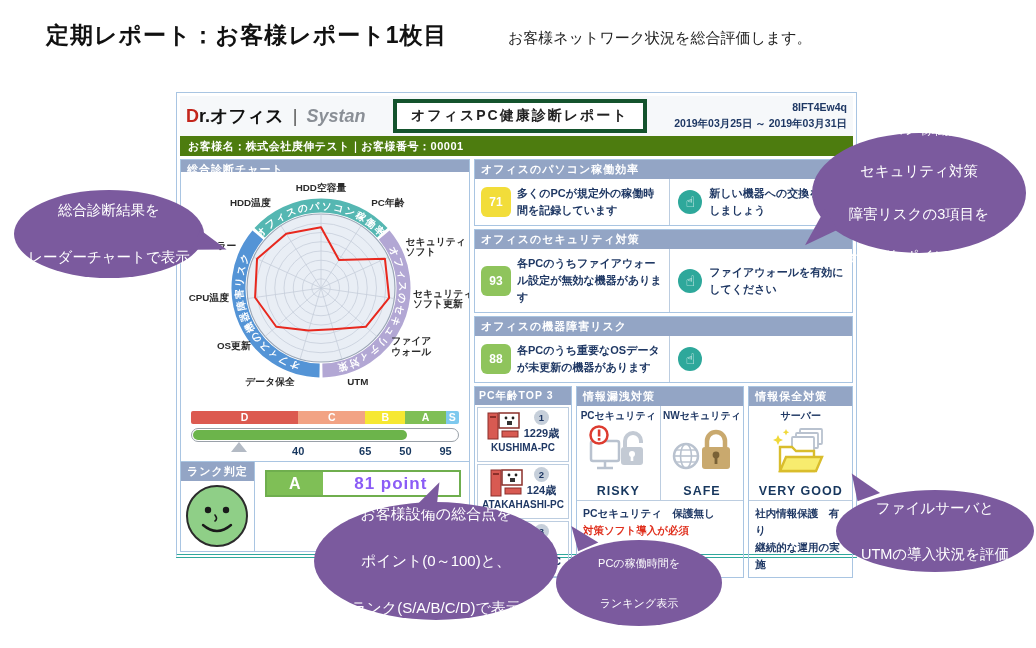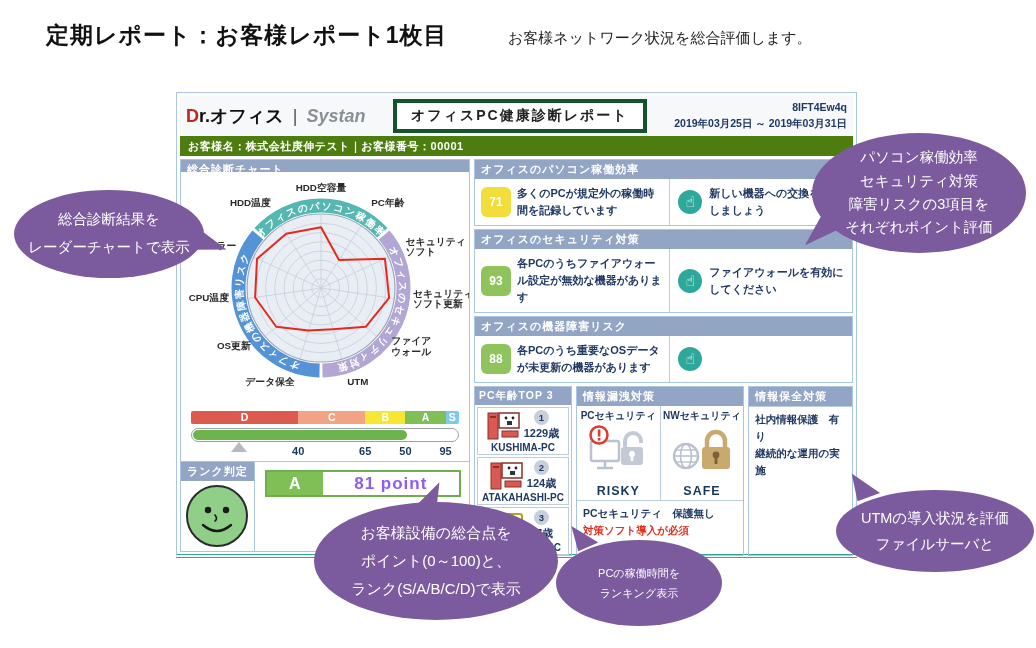--- a/index.html
+++ b/index.html
@@ -73,21 +73,21 @@
   .leak-col { flex:1; text-align:center; padding:3px 2px 2px 2px; }
   .leak-col.first { border-right:1px solid #bccde0; }
   .col-label { font-size:10px; font-weight:bold; color:#1f3864; padding-bottom:2px; }
   .status-text { font-size:12.5px; font-weight:bold; color:#17375e; letter-spacing:1px; margin-top:1px; }
   .panel-note { border-top:1px solid #bccde0; padding:4px 6px; font-size:10.5px; font-weight:bold; line-height:1.6; }
   .note-main { color:#1f3864; }
   .note-warn { color:#e0301e; }
   .integrity-panel { flex:1; border:1px solid #a9c5e2; display:flex; flex-direction:column; }
 
   
-  .bubble { position:absolute; background:#7b5a9e; border-radius:50%; color:#fff; display:flex; flex-direction:column; align-items:center; justify-content:center; text-align:center; z-index:20; }
+  .bubble { position:absolute; background:#7b5a9e; border-radius:50%; color:#fff; display:flex; flex-direction:column; align-items:center; justify-content:center; text-align:center; z-index:20;gap:19px; }
   .bubble div { white-space:nowrap; }
   .tail { position:absolute; width:0; height:0; z-index:19; }
   #bubble-radar   { left:14px;  top:190px; width:190px; height:88px; font-size:14.5px; line-height:1.9; }
   #bubble-radar .tail   { right:-22px; top:52%; border-left:32px solid #7b5a9e; border-top:6px solid transparent; border-bottom:16px solid transparent; transform:rotate(26deg); }
   #bubble-scores  { left:812px; top:133px; width:214px; height:120px; font-size:14.5px; line-height:1.62; }
   #bubble-scores .tail  { left:-14px; bottom:12px; border-right:36px solid #7b5a9e; border-top:20px solid transparent; border-bottom:4px solid transparent; transform:rotate(-32deg); }
   #bubble-points  { left:314px; top:502px; width:244px; height:118px; font-size:15px; line-height:1.85; }
   #bubble-points .tail  { left:104px; top:-22px; border-left:18px solid transparent; border-right:4px solid transparent; border-bottom:30px solid #7b5a9e; transform:rotate(14deg); }
   #bubble-ranking { left:556px; top:540px; width:166px; height:86px; font-size:11px; line-height:1.85; }
   #bubble-ranking .tail { left:16px; top:-18px; border-left:4px solid transparent; border-right:18px solid transparent; border-bottom:26px solid #7b5a9e; transform:rotate(-24deg); }
@@ -339,20 +339,33 @@
             </div>
           </div>
           <div class="panel-note">
             <div class="note-main">PCセキュリティ　保護無し</div>
             <div class="note-warn">対策ソフト導入が必須</div>
           </div>
         </div>
 
         <div class="integrity-panel">
           <div class="panel-titlebar">情報保全対策</div>
+          <div class="leak-col">
+            <div class="col-label">サーバー</div>
+            <svg width="70" height="54" viewBox="0 0 70 54">
+              <rect x="34" y="4" width="22" height="15" rx="1" fill="#fff" stroke="#b9c2cf" stroke-width="1.8"></rect>
+              <rect x="30" y="8" width="22" height="15" rx="1" fill="#fff" stroke="#b9c2cf" stroke-width="1.8"></rect>
+              <rect x="26" y="12" width="22" height="15" rx="1" fill="#fff" stroke="#b9c2cf" stroke-width="1.8"></rect>
+              <path d="M14 22 h12 l4 4 h18 v20 h-34 z" fill="#fff" stroke="#d9bd2c" stroke-width="2.4"></path>
+              <path d="M14 46 l6 -14 h36 l-6 14 z" fill="#f7ec6e" stroke="#d9bd2c" stroke-width="2.4"></path>
+              <path d="M12 10 l1.6 3.4 3.4 1.6 -3.4 1.6 -1.6 3.4 -1.6 -3.4 -3.4 -1.6 3.4 -1.6 z" fill="#f0d93a"></path>
+              <path d="M20 4 l1 2.2 2.2 1 -2.2 1 -1 2.2 -1 -2.2 -2.2 -1 2.2 -1 z" fill="#f0d93a"></path>
+            </svg>
+            <div class="status-text">VERY GOOD</div>
+          </div>
           <div class="panel-note">
             <div class="note-main">社内情報保護　有り</div>
             <div class="note-main">継続的な運用の実施</div>
           </div>
         </div>
       </div>
     </div>
   </div>
 </div>
 
@@ -373,16 +386,16 @@
   <div>ポイント(0～100)と、</div>
   <div>ランク(S/A/B/C/D)で表示</div>
   <div class="tail"></div>
 </div>
 <div class="bubble" id="bubble-ranking">
   <div>PCの稼働時間を</div>
   <div>ランキング表示</div>
   <div class="tail"></div>
 </div>
 <div class="bubble" id="bubble-server">
+  <div>ファイルサーバと</div>
   <div>UTMの導入状況を評価</div>
-  <div>ファイルサーバと</div>
   <div class="tail"></div>
 </div>
 
 </body></html>

